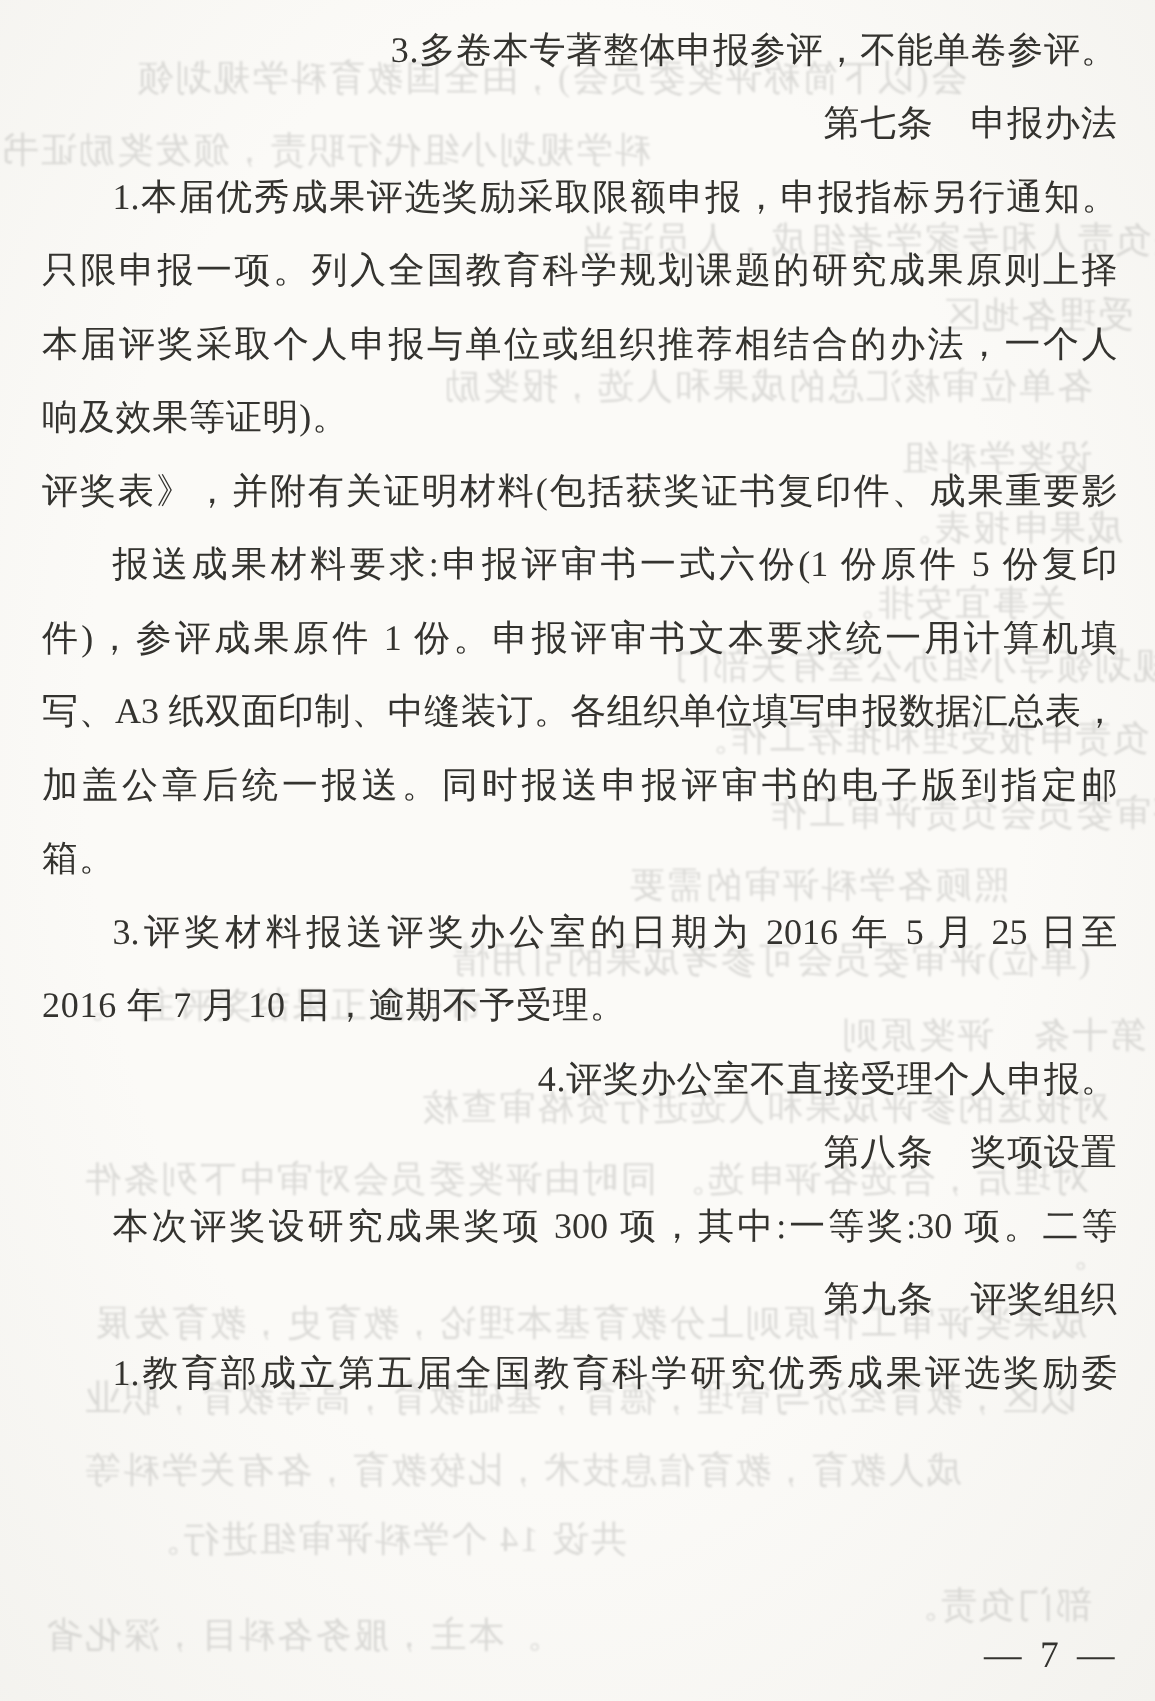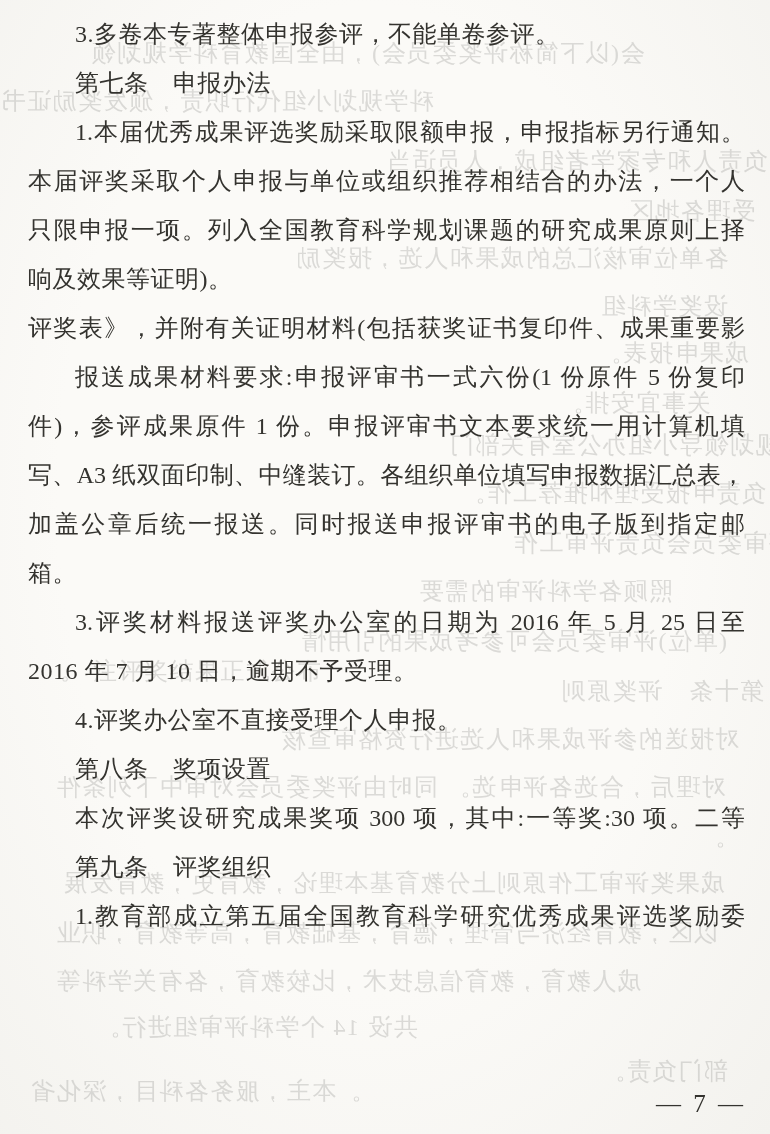--- a/index.html
+++ b/index.html
@@ -27,21 +27,21 @@
   .doc {
     position:absolute; left:28px; top:10px; width:717px;
     color:var(--ink,#33322f);
   }
   .line {
     height:49px; line-height:49px;
     font-size:24px;
     white-space:nowrap;
     letter-spacing:.5px;
   }
-  .line.indent { padding-left:47px; }
+  .line.indent { padding-left:47px;text-align:right; }
   .line.j { text-align:justify; text-align-last:justify; letter-spacing:0; }
   .pagenum {
     position:absolute; top:1089px; right:24px;
     font-size:25px; line-height:30px;
     color:var(--ink,#33322f);
     letter-spacing:3px;
   }
 </style>
 </head>
 <body>
@@ -70,22 +70,22 @@
       <div class="bleed-line m" style="left: 55px; top: 918px;">以区，教育经济与管理，德育，基础教育，高等教育，职业</div>
       <div class="bleed-line m" style="left: 55px; top: 966px;">成人教育，教育信息技术，比较教育，各有关学科等</div>
       <div class="bleed-line m" style="left: 95px; top: 1012px;">共设 14 个学科评审组进行。</div>
       <div class="bleed-line m" style="left: 600px; top: 1056px;">部门负责。</div>
       <div class="bleed-line m" style="left: 30px; top: 1076px;">。本主，服务各科目，深化省</div>
     </div>
   <div class="doc">
       <div class="line indent">3.多卷本专著整体申报参评，不能单卷参评。</div>
       <div class="line indent">第七条　申报办法</div>
       <div class="line indent j">1.本届优秀成果评选奖励采取限额申报，申报指标另行通知。</div>
+      <div class="line j">只限申报一项。列入全国教育科学规划课题的研究成果原则上择</div>
       <div class="line j">本届评奖采取个人申报与单位或组织推荐相结合的办法，一个人</div>
-      <div class="line j">只限申报一项。列入全国教育科学规划课题的研究成果原则上择</div>
       <div class="line">响及效果等证明)。</div>
       <div class="line j">评奖表》，并附有关证明材料(包括获奖证书复印件、成果重要影</div>
       <div class="line indent j">报送成果材料要求:申报评审书一式六份(1 份原件 5 份复印</div>
       <div class="line j">件)，参评成果原件 1 份。申报评审书文本要求统一用计算机填</div>
       <div class="line j">写、A3 纸双面印制、中缝装订。各组织单位填写申报数据汇总表，</div>
       <div class="line j">加盖公章后统一报送。同时报送申报评审书的电子版到指定邮</div>
       <div class="line">箱。</div>
       <div class="line indent j">3.评奖材料报送评奖办公室的日期为 2016 年 5 月 25 日至</div>
       <div class="line">2016 年 7 月 10 日，逾期不予受理。</div>
       <div class="line indent">4.评奖办公室不直接受理个人申报。</div>

